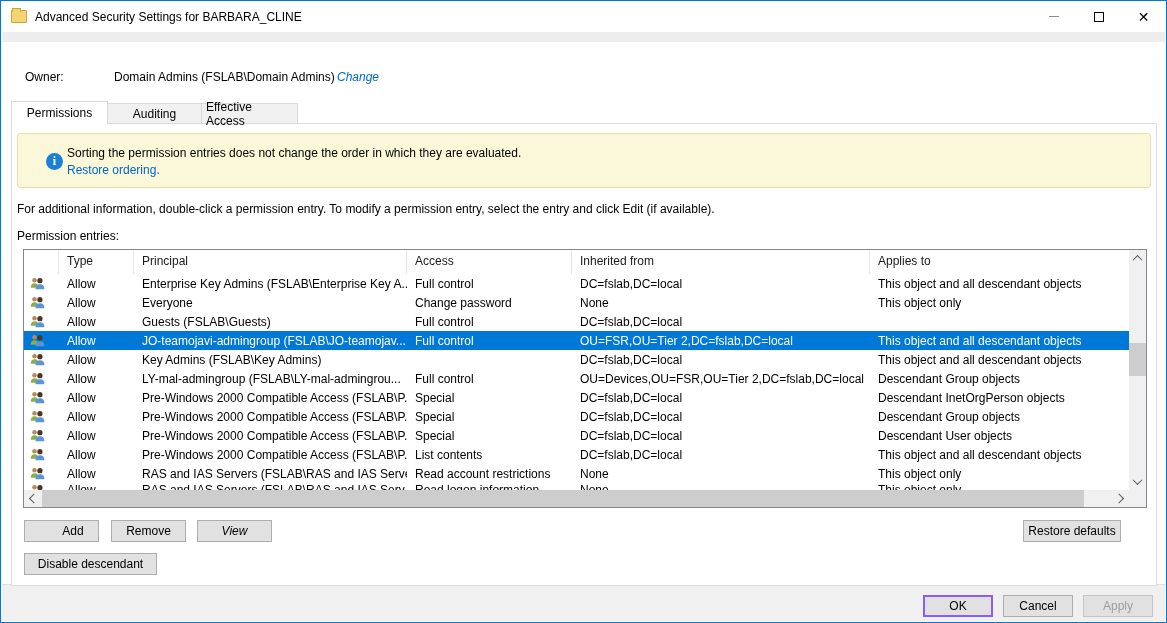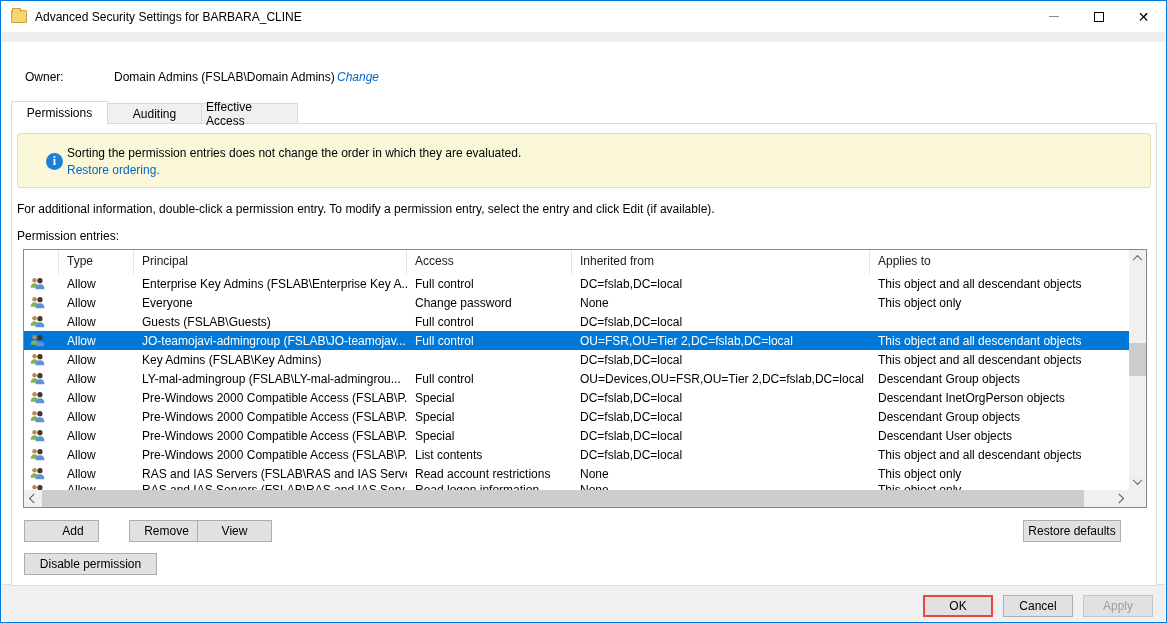--- a/index.html
+++ b/index.html
@@ -70,28 +70,28 @@
   .sbtn{position:absolute;width:17px;height:17px;display:flex;align-items:center;justify-content:center;}
   .chev{width:7px;height:7px;border-left:1px solid #5a5a5a;border-top:1px solid #5a5a5a;}
   .chev-up{transform:rotate(45deg) translate(1px,1px);}
   .chev-down{transform:rotate(225deg) translate(1px,1px);}
   .chev-left{transform:rotate(-45deg) translate(1px,1px);}
   .chev-right{transform:rotate(135deg) translate(1px,1px);}
 
   
   .btn{position:absolute;height:22px;background:#e1e1e1;border:1px solid #adadad;display:flex;align-items:center;justify-content:center;font-size:12px;}
   .btn-add{left:23px;top:519px;width:75px;z-index:2;padding-left:23px;}
-  .btn-remove{left:128px;top:519px;width:75px;z-index:2;}
-  .btn-view{left:196px;top:519px;width:75px;z-index:2;}
+  .btn-remove{left:110px;top:519px;width:75px;z-index:2;}
+  .btn-view{left:196px;top:519px;width:75px;z-index:2;font-style:italic;}
   .btn-restore{left:1022px;top:519px;width:98px;z-index:2;}
   .btn-disable{left:23px;top:552px;width:133px;z-index:2;}
 
   
   .footer{position:absolute;left:1px;right:1px;bottom:1px;height:37px;background:#f0f0f0;border-top:1px solid #dfdfdf;}
-  .btn-ok{left:922px;top:594px;width:70px;border:2px solid #ef4444;z-index:2;}
+  .btn-ok{left:922px;top:594px;width:70px;border:2px solid #8b5cf6;z-index:2;}
   .btn-cancel{left:1002px;top:594px;width:70px;z-index:2;}
   .btn-apply{left:1082px;top:594px;width:70px;color:#9d9d9d;border-color:#c5c5c5;z-index:2;}
 </style>
 </head>
 <body>
 
 <div class="window">
 
   <div class="titlebar">
     <div class="title-icon"></div>
@@ -339,20 +339,20 @@
           <div class="chev chev-right"></div>
         </div>
     </div>
     <div class="corner"></div>
   </div>
 
   <div class="btn btn-add">Add</div>
   <div class="btn btn-remove">Remove</div>
   <div class="btn btn-view">View</div>
   <div class="btn btn-restore">Restore defaults</div>
-  <div class="btn btn-disable">Disable permission</div>
+  <div class="btn btn-disable">Disable descendant</div>
 
   <div class="footer"></div>
   <div class="btn btn-ok">OK</div>
   <div class="btn btn-cancel">Cancel</div>
   <div class="btn btn-apply">Apply</div>
 
 </div>
 
 </body></html>

